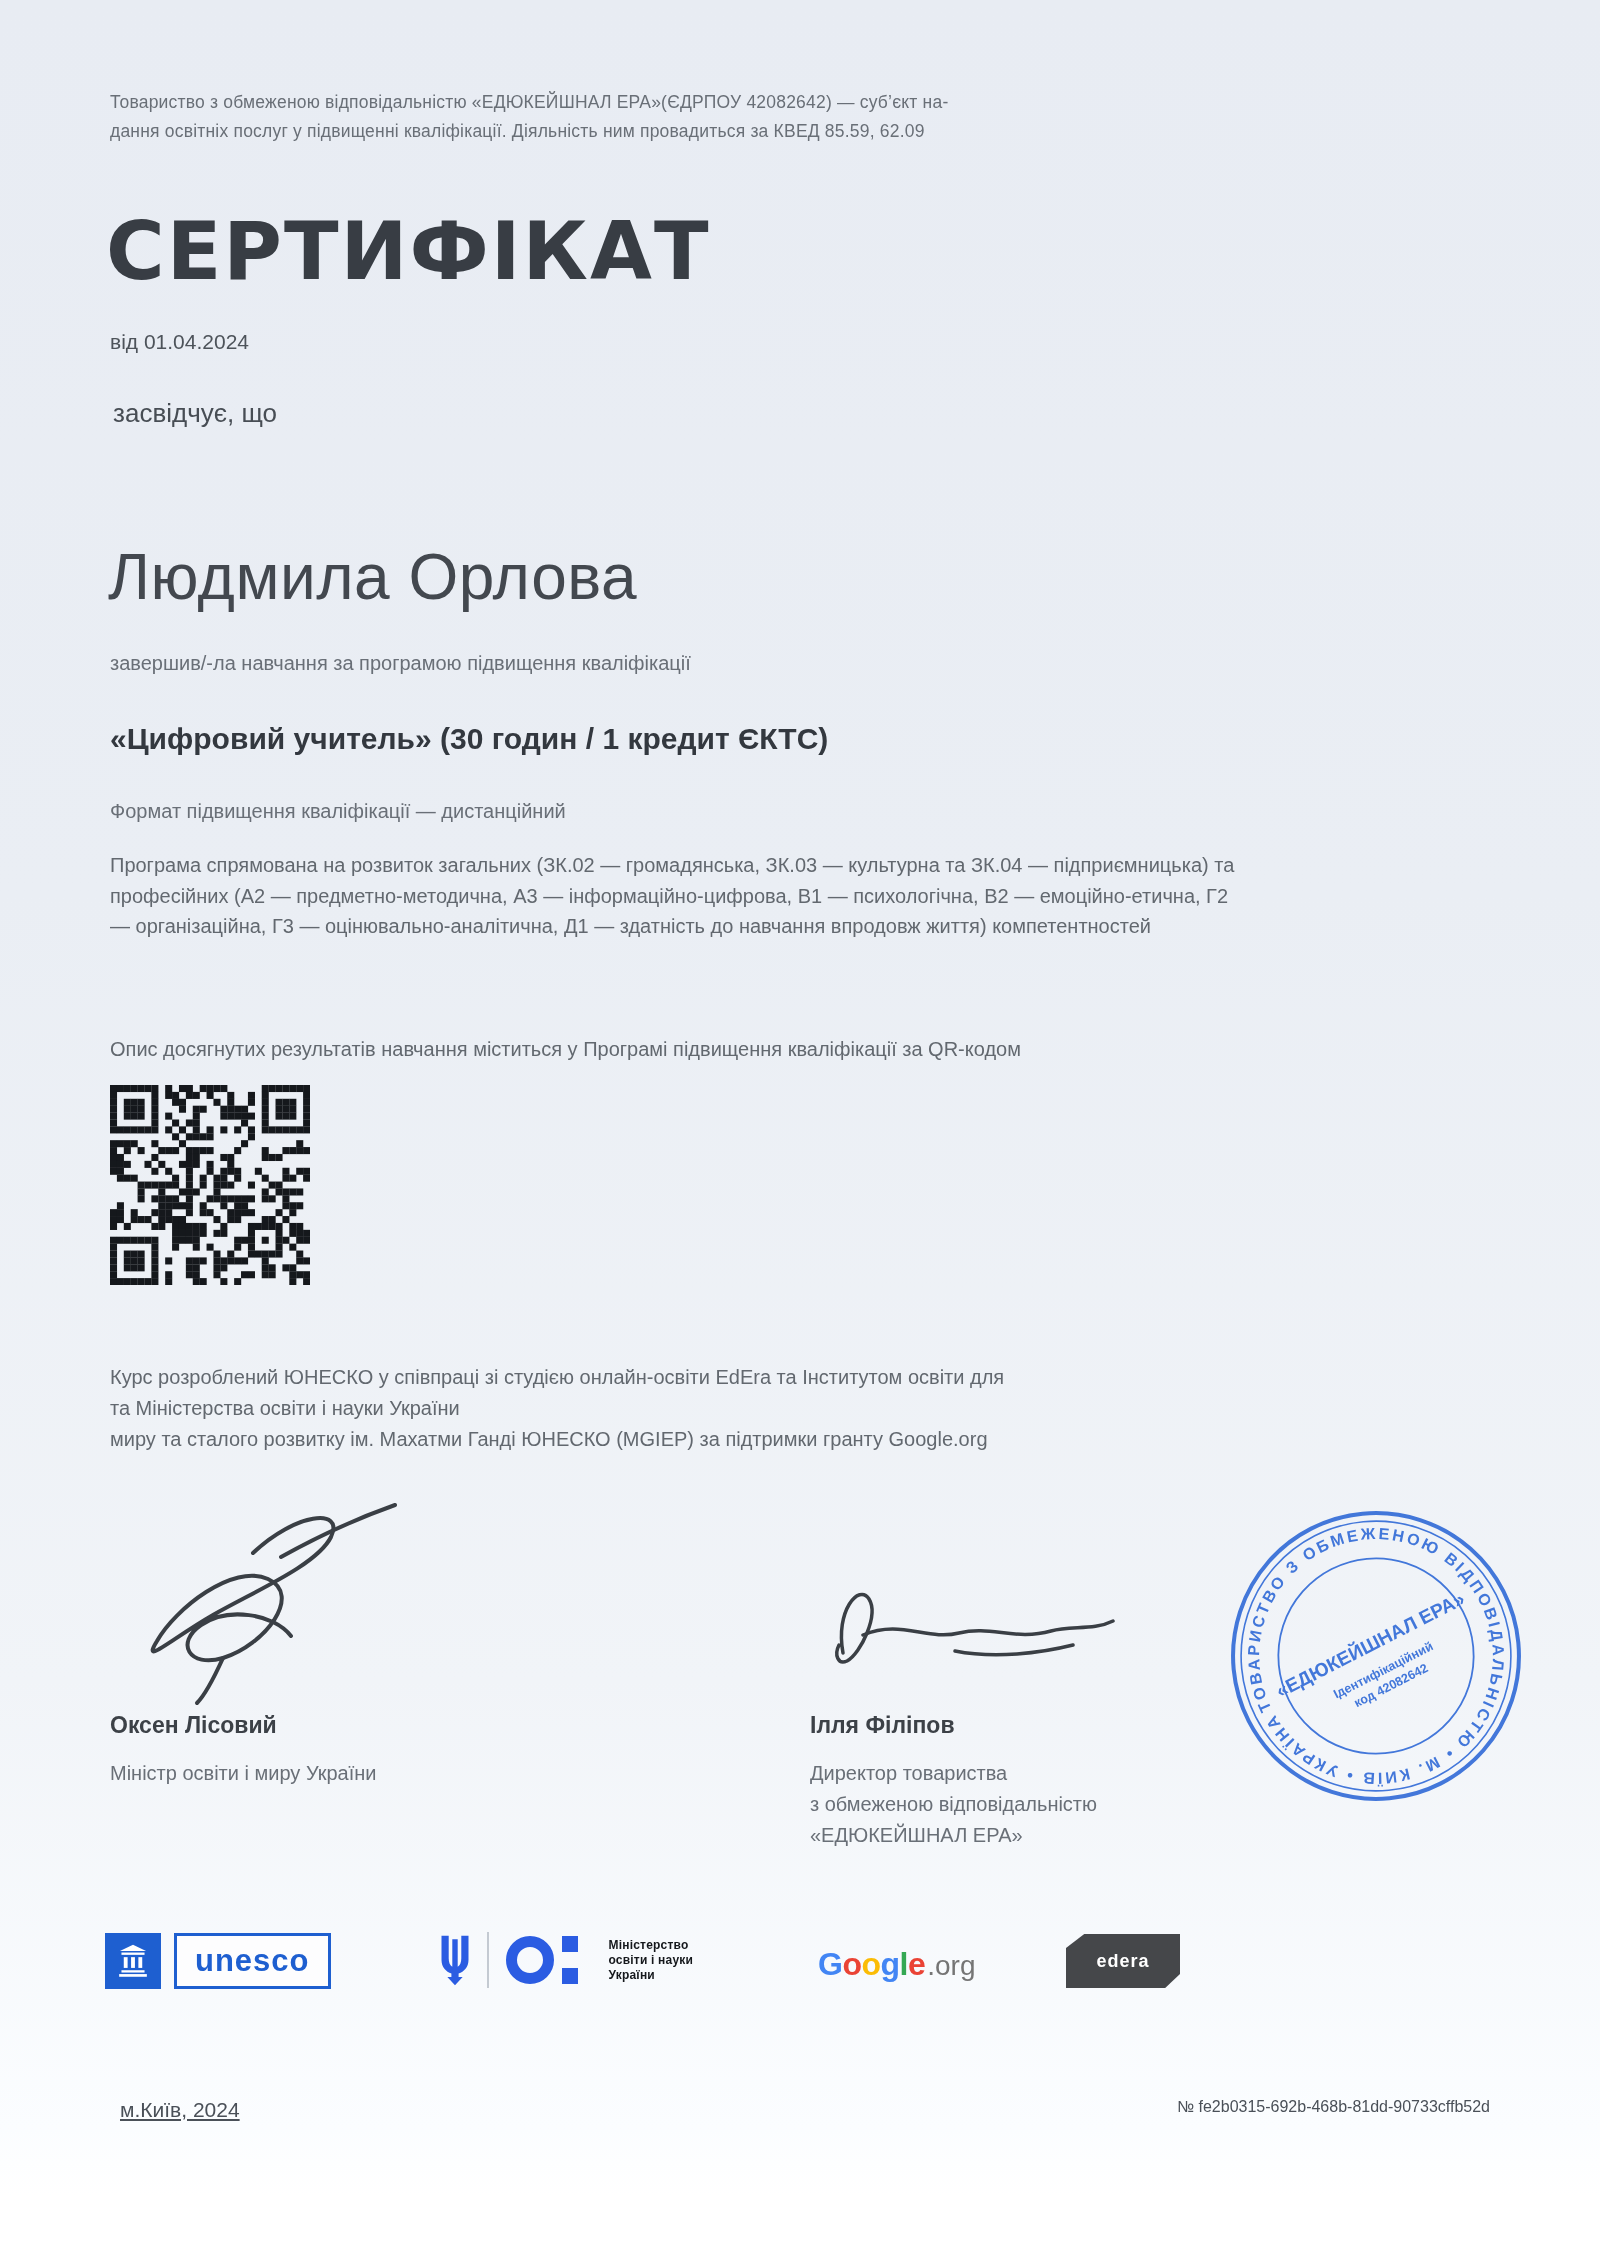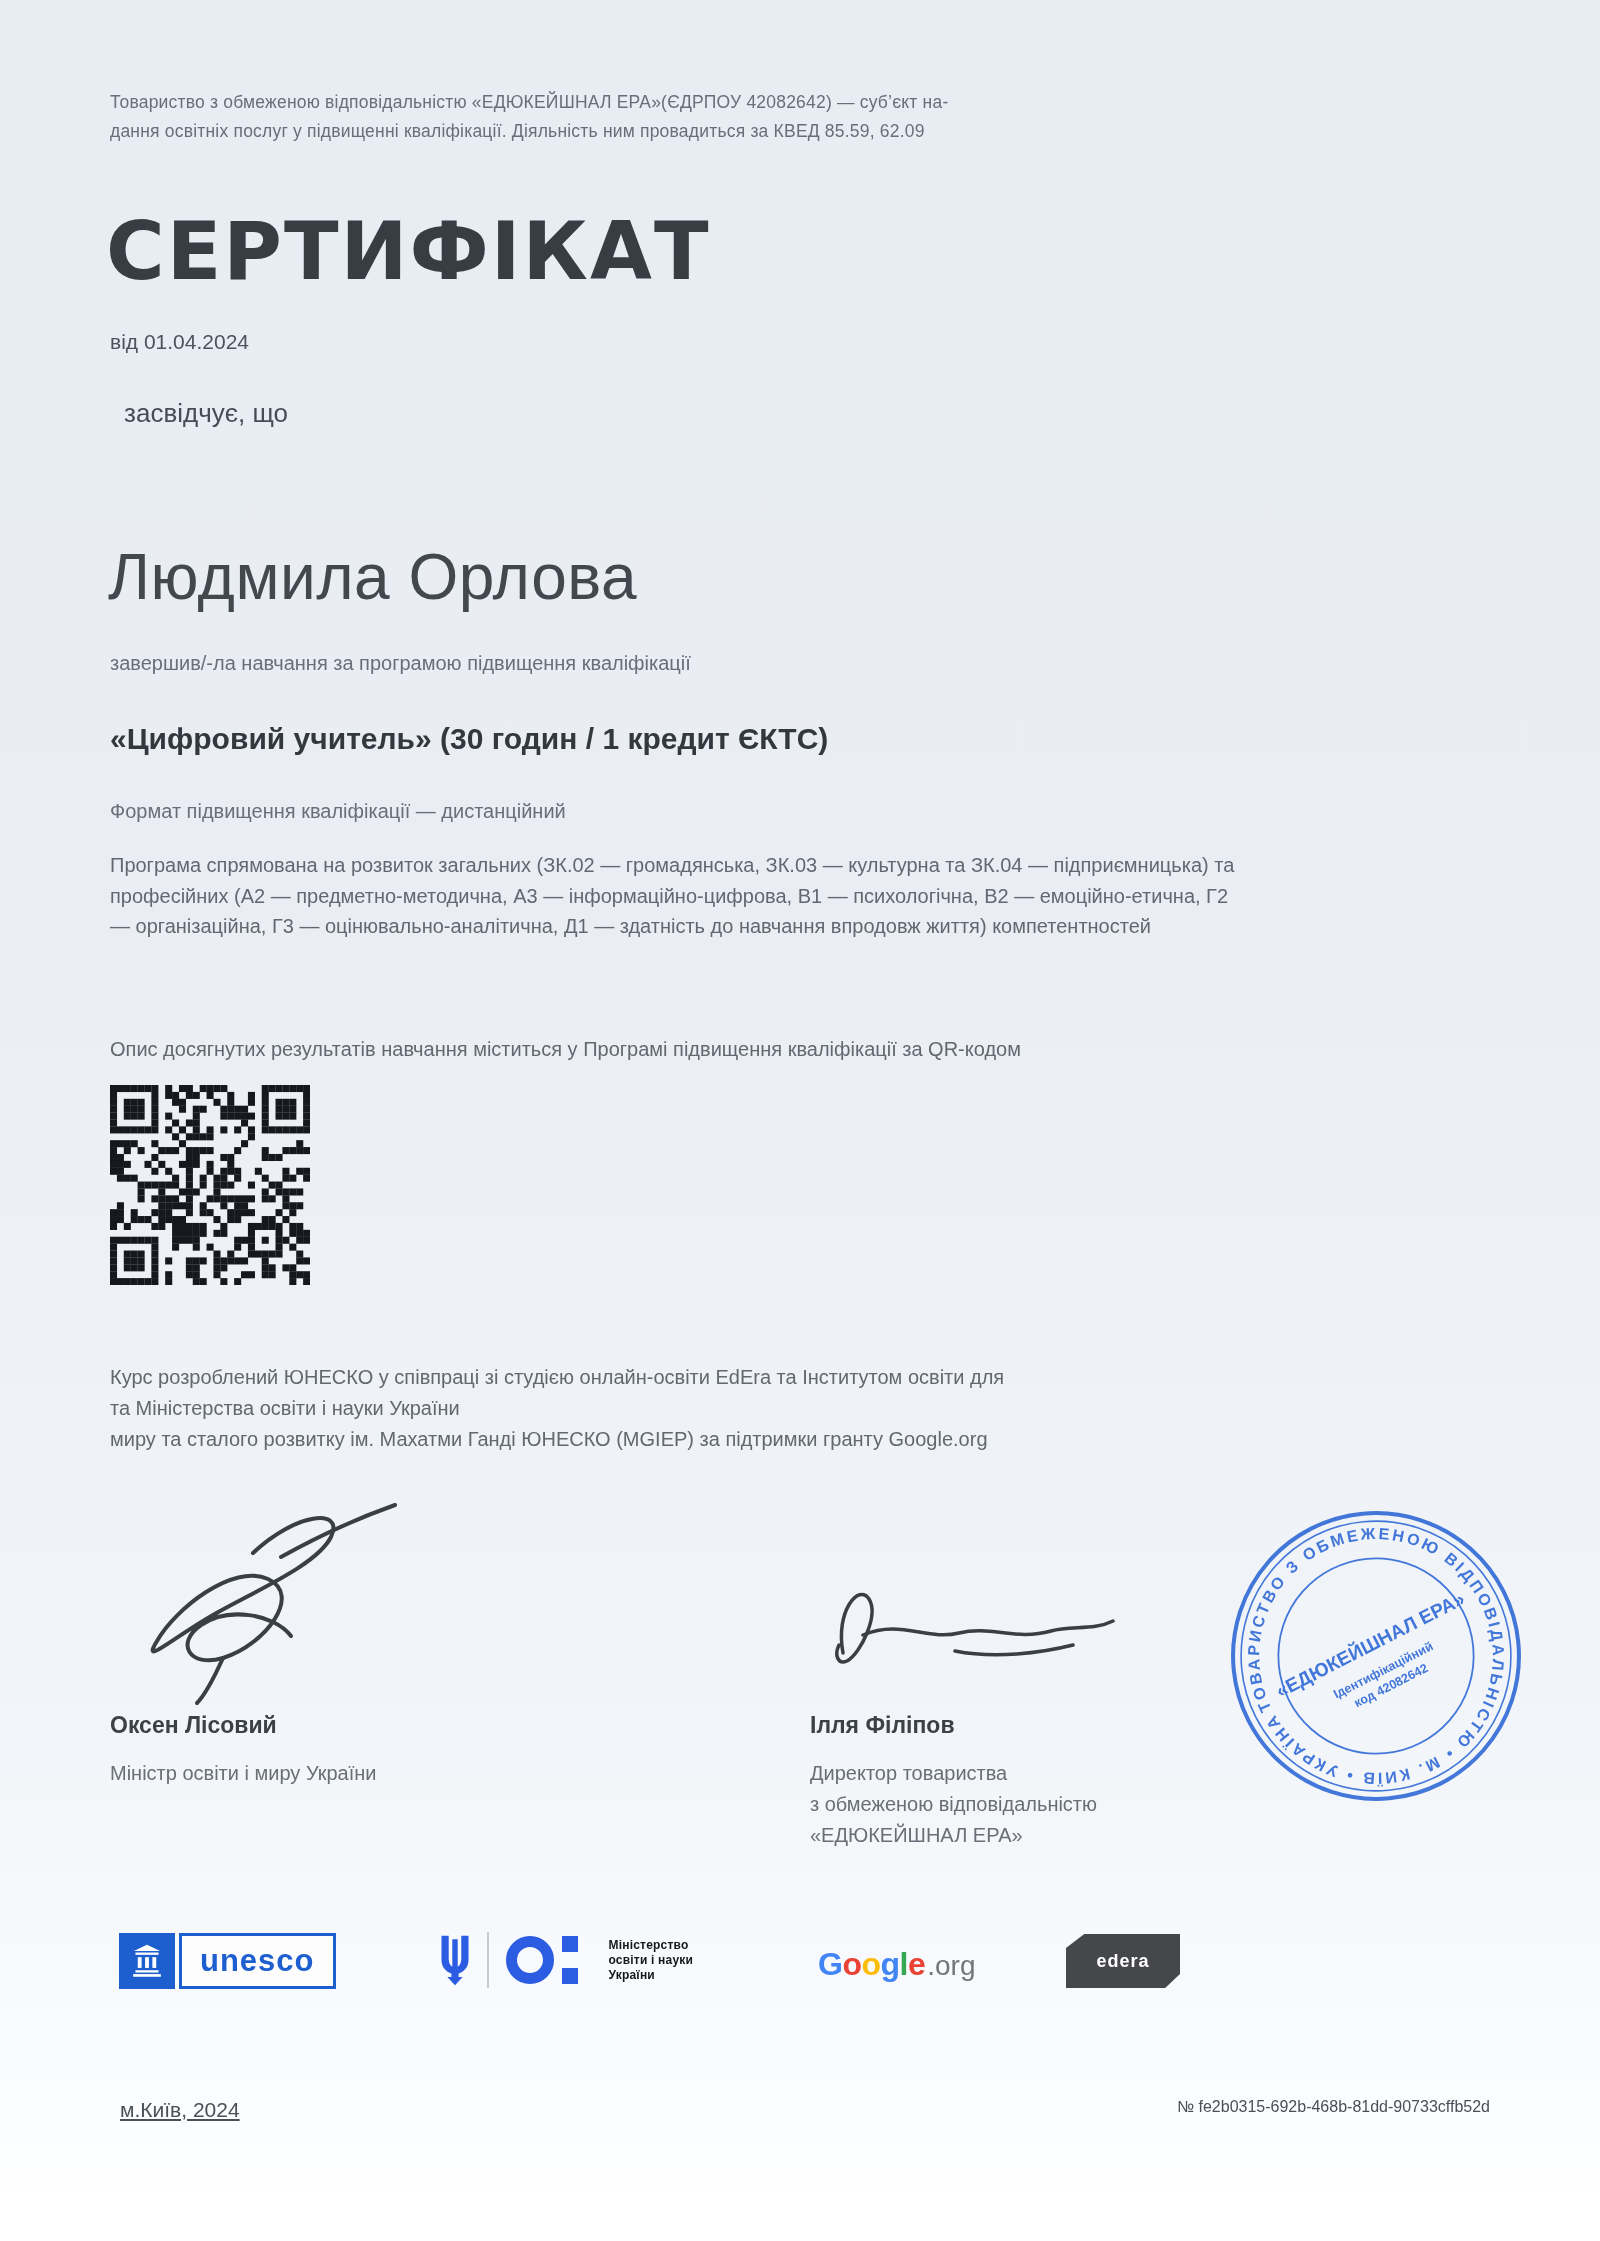--- a/index.html
+++ b/index.html
@@ -7,41 +7,41 @@
   body { font-family:"Liberation Sans", sans-serif; }
   .page {
     position:relative; width:1600px; height:2241px; overflow:hidden;
     background:linear-gradient(180deg,#e8ecf3 0%, #eaeef4 40%, #f1f4f8 75%, #fbfdff 95%, #ffffff 98%);
   }
   .abs { position:absolute; }
   .org { left:110px; top:88px; font-size:17.5px; line-height:29px; color:#696f77; letter-spacing:.2px; }
   .title { left:106px; top:205px; font-family:"DejaVu Sans","Liberation Sans",sans-serif;
            font-size:80px; font-weight:bold; letter-spacing:2px; color:#383d44; }
   .date { left:110px; top:330px; font-size:21px; color:#4d535a; }
-  .certifies { left:124px; top:398px; font-size:26px; color:#474d54; }
+  .certifies { left:113px; top:398px; font-size:26px; color:#474d54; }
   .name { left:108px; top:540px; font-size:64px; font-weight:400; color:#43484f; letter-spacing:.5px; }
   .completion { left:110px; top:652px; font-size:20px; color:#696f77; }
   .program { left:110px; top:722px; font-size:30px; font-weight:bold; color:#33383f; }
   .format { left:110px; top:800px; font-size:20px; color:#696f77; }
   .competencies { left:110px; top:850px; font-size:20px; line-height:30.5px; color:#62686f; }
   .qr-caption { left:110px; top:1038px; font-size:20px; color:#62686f; }
   .qr { left:110px; top:1085px; width:200px; height:200px; }
   .credits { left:110px; top:1362px; font-size:20px; line-height:31px; color:#62686f; }
   .sig-left-svg { left:105px; top:1495px; width:310px; height:215px; }
   .sig-right-svg { left:805px; top:1555px; width:330px; height:140px; }
   .sig-name { font-size:23px; font-weight:bold; color:#3c4147; }
   .sig-title { font-size:20px; line-height:31px; color:#696f77; }
   .sig-left-name { left:110px; top:1712px; }
   .sig-left-title { left:110px; top:1758px; }
   .sig-right-name { left:810px; top:1712px; }
   .sig-right-title { left:810px; top:1758px; }
   .stamp { left:1225px; top:1505px; width:302px; height:302px; transform:rotate(-27deg); opacity:.88; }
 
   
-  .logo-unesco { left:119px; top:1933px; display:flex; align-items:center; gap:4px; }
+  .logo-unesco { left:105px; top:1933px; display:flex; align-items:center; gap:13px; }
   .unesco-square { width:56px; height:56px; background:#1e5fd0; display:flex; align-items:center; justify-content:center; }
   .unesco-box { height:56px; border:3px solid #1e5fd0; background:#fdfdfe; display:flex; align-items:center;
                 padding:0 18px; color:#1e5fd0; font-weight:bold; font-size:31px; letter-spacing:1px; }
   .logo-ministry { left:437px; top:1932px; display:flex; align-items:center; }
   .mol-divider { width:1.5px; height:56px; background:#c4cad2; margin:0 17px 0 14px; }
   .mol-ring { width:48px; height:48px; border:11px solid #2b5ce2; border-radius:50%; }
   .mol-colon { display:flex; flex-direction:column; justify-content:space-between; height:48px; margin-left:8px; }
   .mol-colon i { display:block; width:16px; height:16px; background:#2b5ce2; }
   .ministry-text { margin-left:31px; font-size:12px; line-height:15px; font-weight:bold; color:#15181c; letter-spacing:.2px; }
   .logo-google { left:818px; top:1946px; font-weight:bold; font-size:32px; letter-spacing:-.5px; display:flex; align-items:baseline; }

